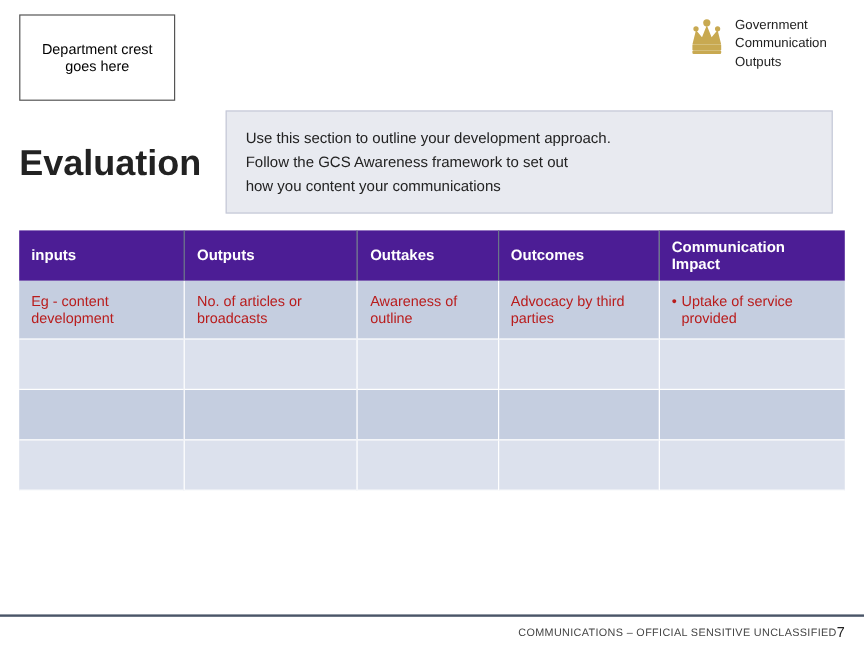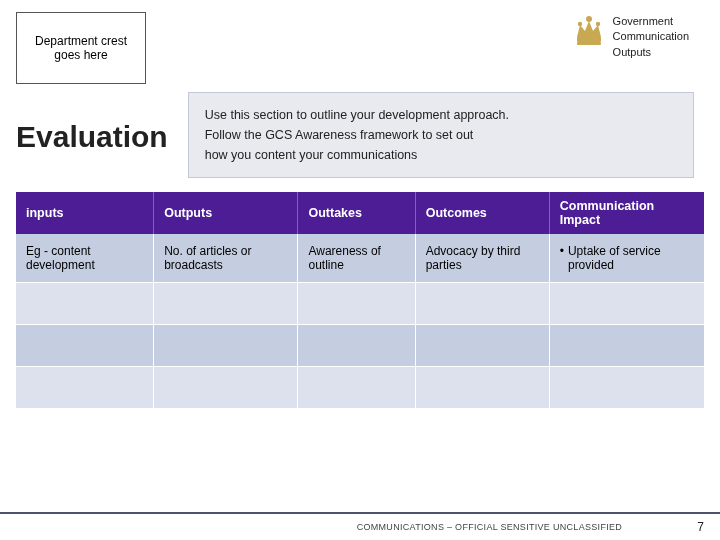--- a/index.html
+++ b/index.html
@@ -132,21 +132,21 @@
       background: #c5cee0;
     }
 
     tbody tr:nth-child(even) {
       background: #dce1ed;
     }
 
     tbody td {
       padding: 10px 10px;
       font-size: 12px;
-      color: #000000;
+      color: #b91c1c;
       vertical-align: top;
       border-right: 1px solid #fff;
       min-height: 44px;
       height: 42px;
     }
 
     tbody td:last-child {
       border-right: none;
     }
 
@@ -164,21 +164,21 @@
       display: flex;
       justify-content: space-between;
       align-items: center;
       padding: 6px 16px;
       border-top: 2px solid #4a5568;
     }
 
     .footer-text {
       font-size: 9px;
       color: #444;
-      text-align: left;
+      text-align: right;
       flex: 1;
       text-transform: uppercase;
       letter-spacing: 0.3px;
     }
 
     .footer-page {
       font-size: 12px;
       color: #222;
       font-weight: normal;
     }

